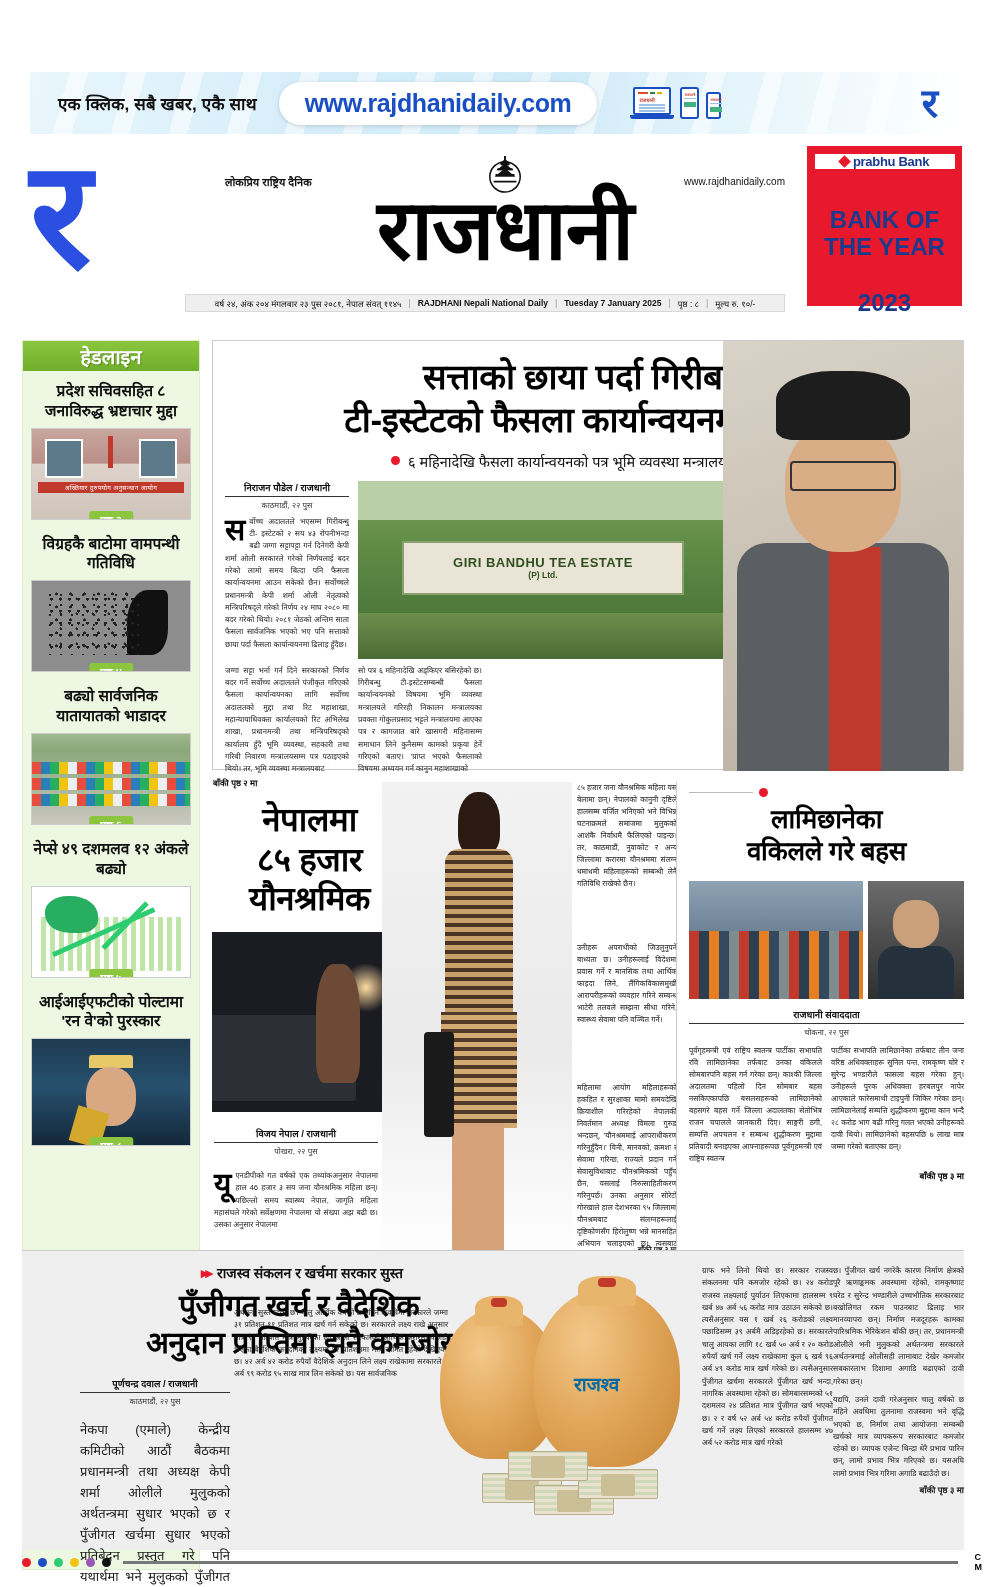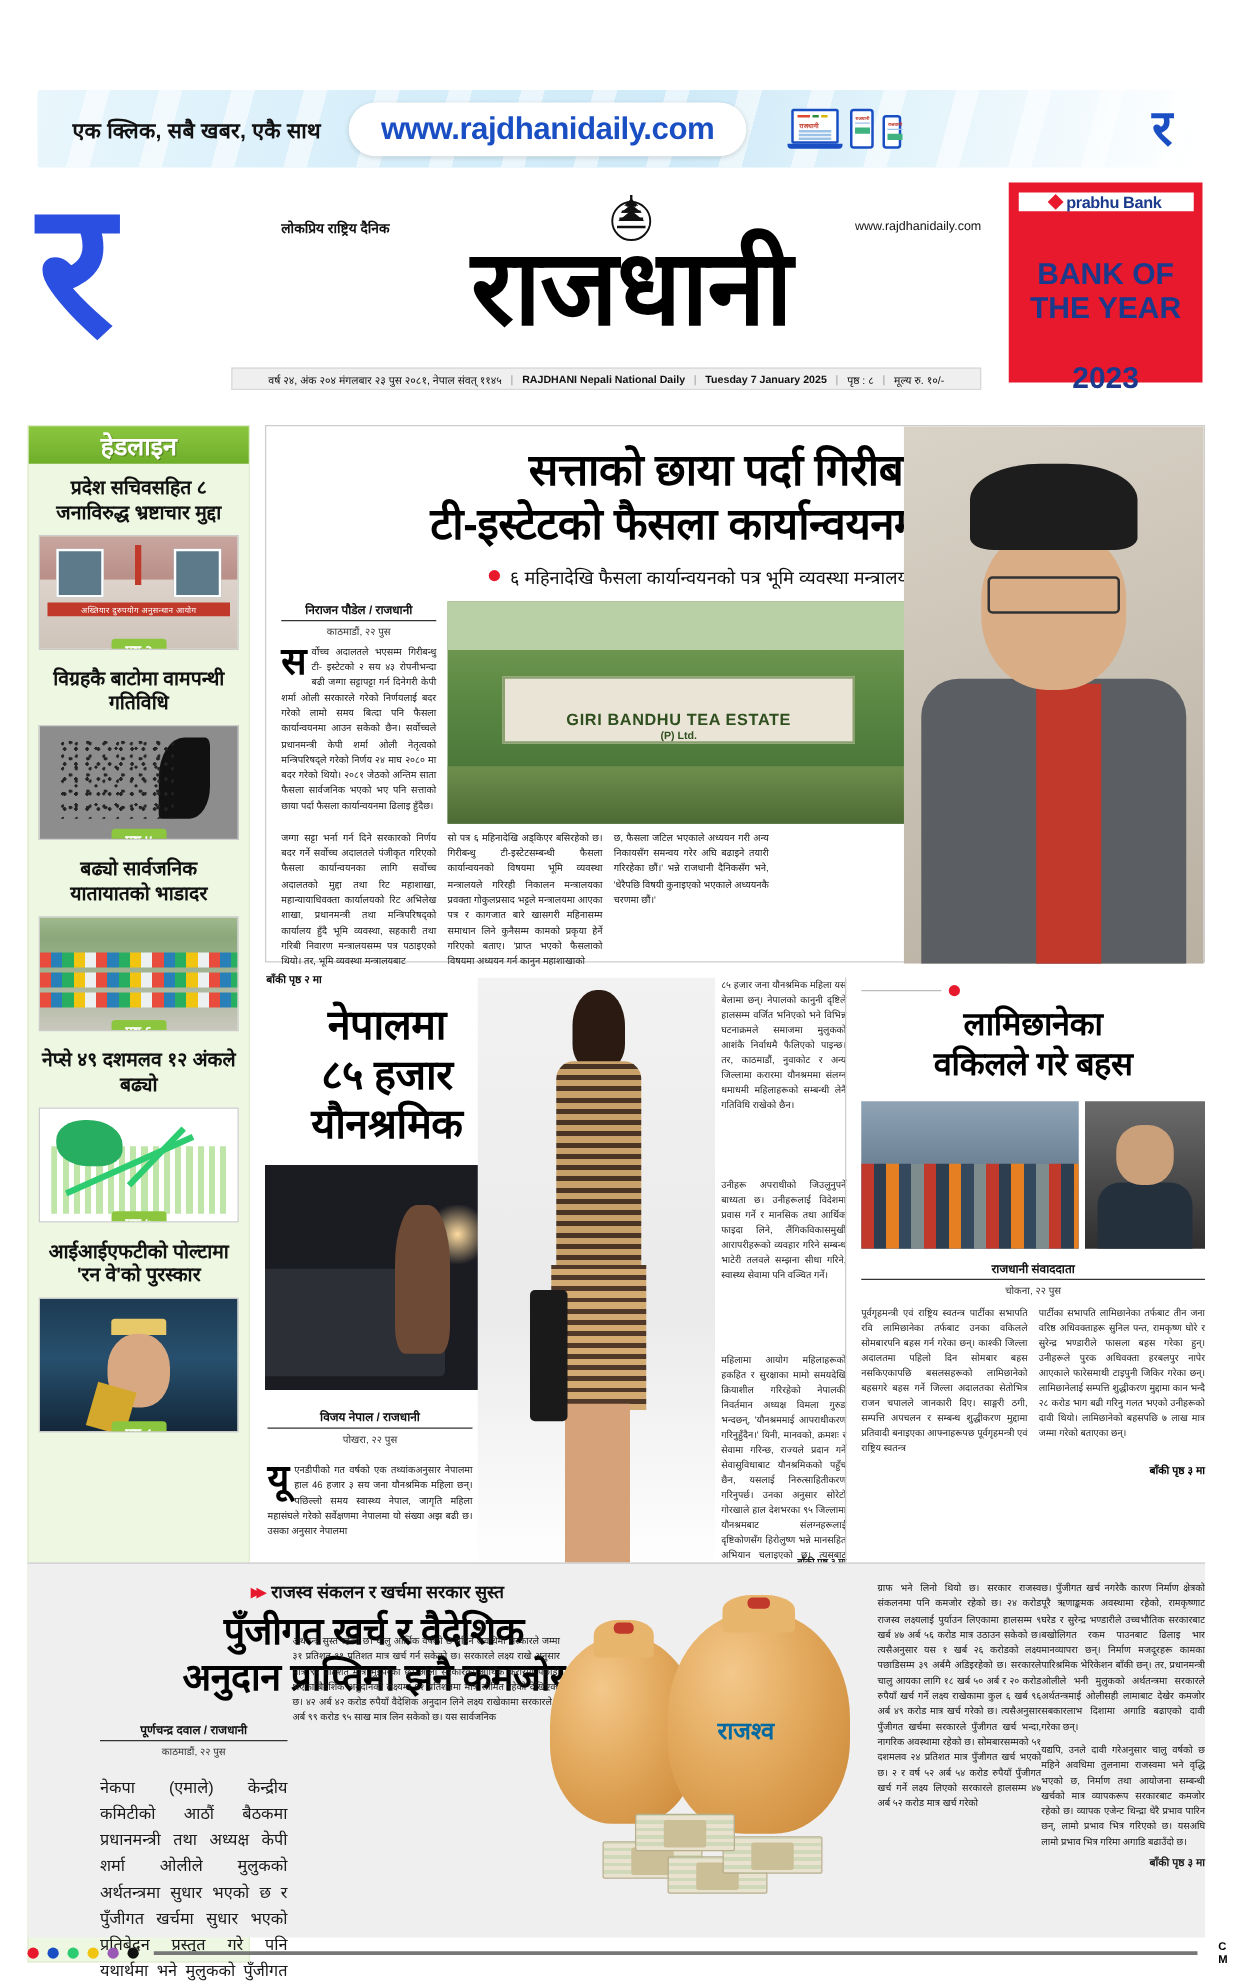--- a/index.html
+++ b/index.html
@@ -137,21 +137,21 @@
   .bullet-red { width:9px; height:9px; border-radius:50%; background:#e8192c; flex:none;}
   .lead-body { display:flex; padding: 10px 10px 0 12px; gap:9px; }
   .lead-col { width:124px; }
   .byline { text-align:center; font-size:9.5px; font-weight:700; color:#111; border-bottom:1px solid #333; padding-bottom:2px;}
   .byline-place { text-align:center; font-size:8px; color:#333; margin-top:2px; margin-bottom:6px;}
   .dropcap-para { font-size:7.6px; line-height:1.62; color:#1a1a1a; text-align:justify; }
   .dropcap { float:left; font-size:30px; line-height:.82; font-weight:700; margin:2px 4px 0 0; color:#000;}
   .lead-photo-wrap { width:370px; position:relative; }
   .lead-photo { width:100%; height:178px; position:relative; overflow:hidden; background:linear-gradient(180deg,#7fa25e 0%,#5d8a44 40%,#3f6b33 100%);}
   .lead-photo .sky{position:absolute;left:0;top:0;width:100%;height:22%;background:#b9cfa6;}
-  .lead-photo .board{position:absolute;left:12%;top:34%;width:76%;height:30%;background:#e9e4d6;border:2px solid #8aa06f;display:flex;flex-direction:column;align-items:center;justify-content:flex-end;}
+  .lead-photo .board{position:absolute;left:12%;top:34%;width:76%;height:30%;background:#e9e4d6;border:2px solid #8aa06f;display:flex;flex-direction:column;align-items:center;justify-content:center;}
   .lead-photo .board .l1{font-size:13px;font-weight:800;color:#2f4f1f;letter-spacing:.5px;}
   .lead-photo .board .l2{font-size:8.5px;font-weight:700;color:#2f4f1f;}
   .lead-photo .ground{position:absolute;left:0;bottom:0;width:100%;height:26%;background:linear-gradient(180deg,#6d8f4c,#4c6b35);}
   .lead-portrait { position:absolute; right:0; top:0; width:240px; height:430px; overflow:hidden;}
   .p-bg{position:absolute;inset:0;background:linear-gradient(160deg,#d9d2c6,#b9b0a2);}
   .p-cap{position:absolute;left:22%;top:7%;width:56%;height:16%;background:#1d1d1d;border-radius:42% 42% 14% 14%;}
   .p-face{position:absolute;left:26%;top:19%;width:48%;height:30%;background:#d9ae86;border-radius:44% 44% 46% 46%;}
   .p-glass{position:absolute;left:28%;top:28%;width:44%;height:7%;border:2px solid #333;border-radius:4px;}
   .p-body{position:absolute;left:6%;top:47%;width:88%;height:53%;background:#5b5f63;border-radius:30px 30px 0 0;}
   .p-scarf{position:absolute;left:44%;top:48%;width:22%;height:52%;background:#c0392b;}
@@ -378,21 +378,20 @@
           <span class="l2">(P) Ltd.</span>
         </span>
         <span class="ground"></span>
       </div>
     </div>
   </div>
 
   <div class="lead-bot">
     <div class="c">जग्गा सट्टा भर्ना गर्न दिने सरकारको निर्णय बदर गर्ने सर्वोच्च अदालतले पंजीकृत गरिएको फैसला कार्यान्वयनका लागि सर्वोच्च अदालतको मुद्दा तथा रिट महाशाखा, महान्यायाधिवक्ता कार्यालयको रिट अभिलेख शाखा, प्रधानमन्त्री तथा मन्त्रिपरिषद्को कार्यालय हुँदै भूमि व्यवस्था, सहकारी तथा गरिबी निवारण मन्त्रालयसम्म पत्र पठाइएको थियो। तर, भूमि व्यवस्था मन्त्रालयबाट</div>
     <div class="c">सो पत्र ६ महिनादेखि अड्किएर बसिरहेको छ। गिरीबन्धु टी-इस्टेटसम्बन्धी फैसला कार्यान्वयनको विषयमा भूमि व्यवस्था मन्त्रालयले गरिरही निकालन मन्त्रालयका प्रवक्ता गोकुलप्रसाद भट्टले मन्त्रालयमा आएका पत्र र कागजात बारे खासगरी महिनासम्म समाधान लिने कुनैसम्म कामको प्रकृया हेर्ने गरिएको बताए। 'प्राप्त भएको फैसलाको विषयमा अध्ययन गर्न कानुन महाशाखाको</div>
-    <div class="c">छ, फैसला जटिल भएकाले अध्ययन गरी अन्य निकायसँग समन्वय गरेर अघि बढाइने तयारी गरिरहेका छौं।' भन्ने राजधानी दैनिकसँग भने, 'धेरैपछि विषयी कुनाइएको भएकाले अध्ययनकै चरणमा छौं।'</div>
   </div>
   <div class="cont-note">बाँकी पृष्ठ २ मा</div>
 
   <div class="lead-portrait">
     <span class="p-bg"></span>
     <span class="p-body"></span>
     <span class="p-scarf"></span>
     <span class="p-face"></span>
     <span class="p-cap"></span>
     <span class="p-glass"></span>

